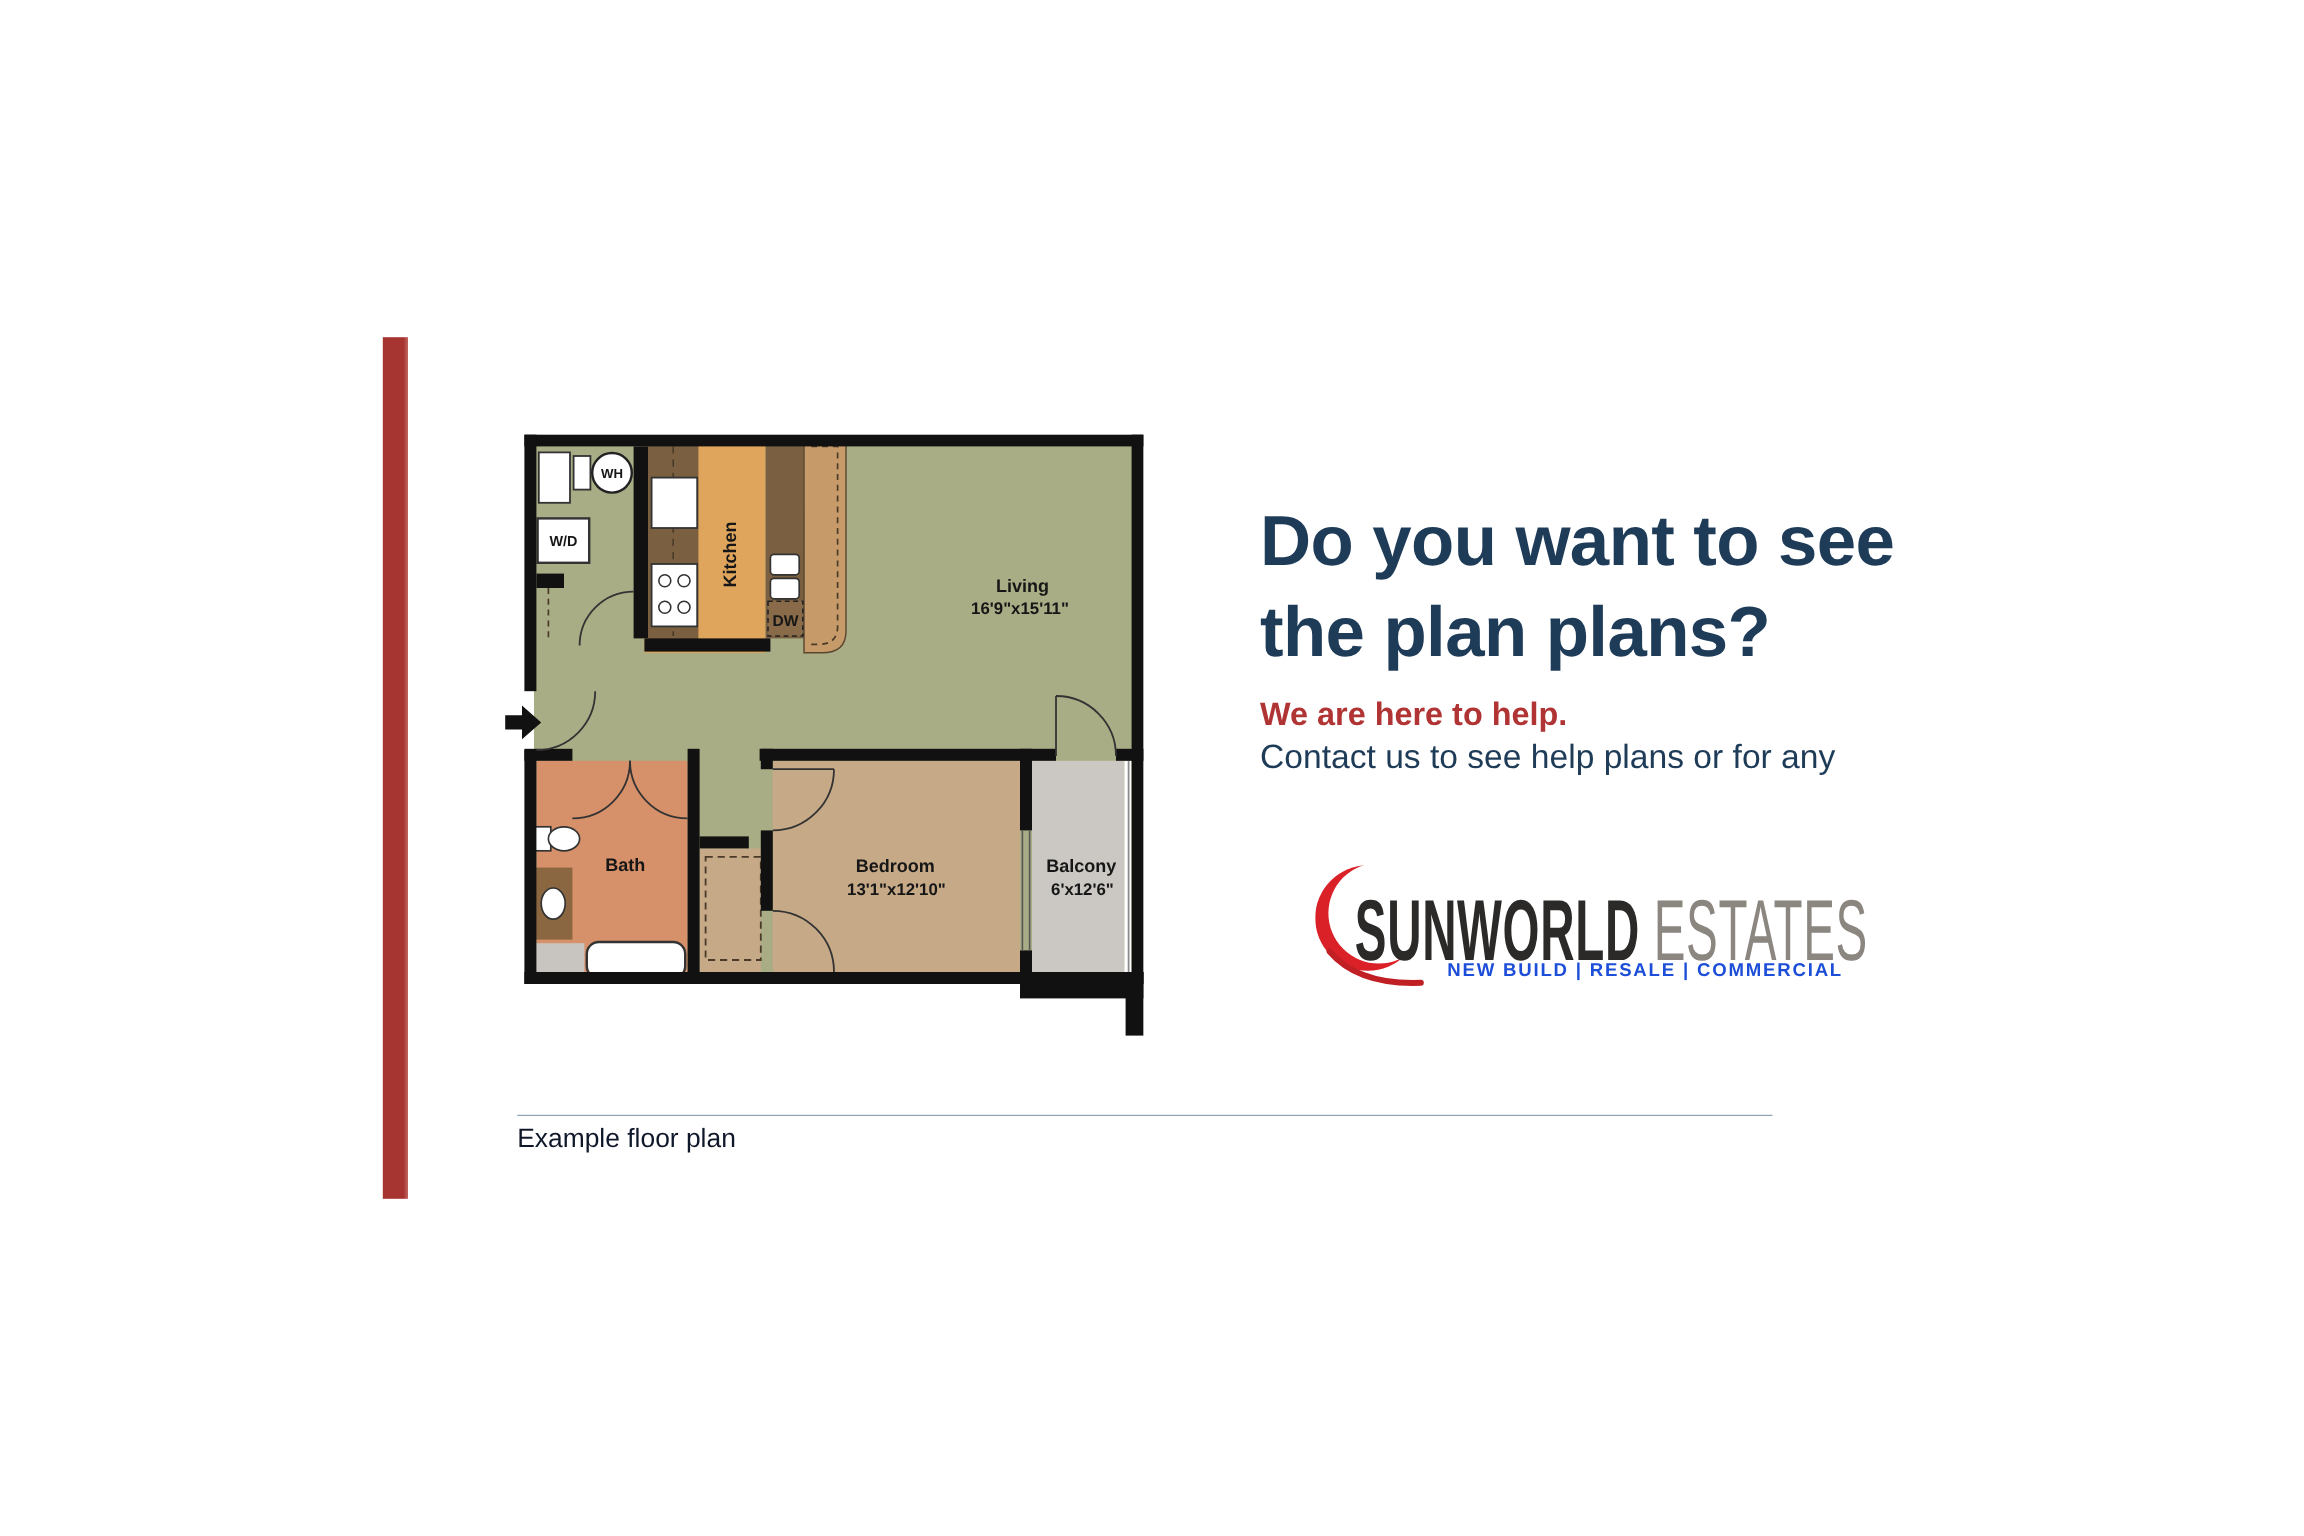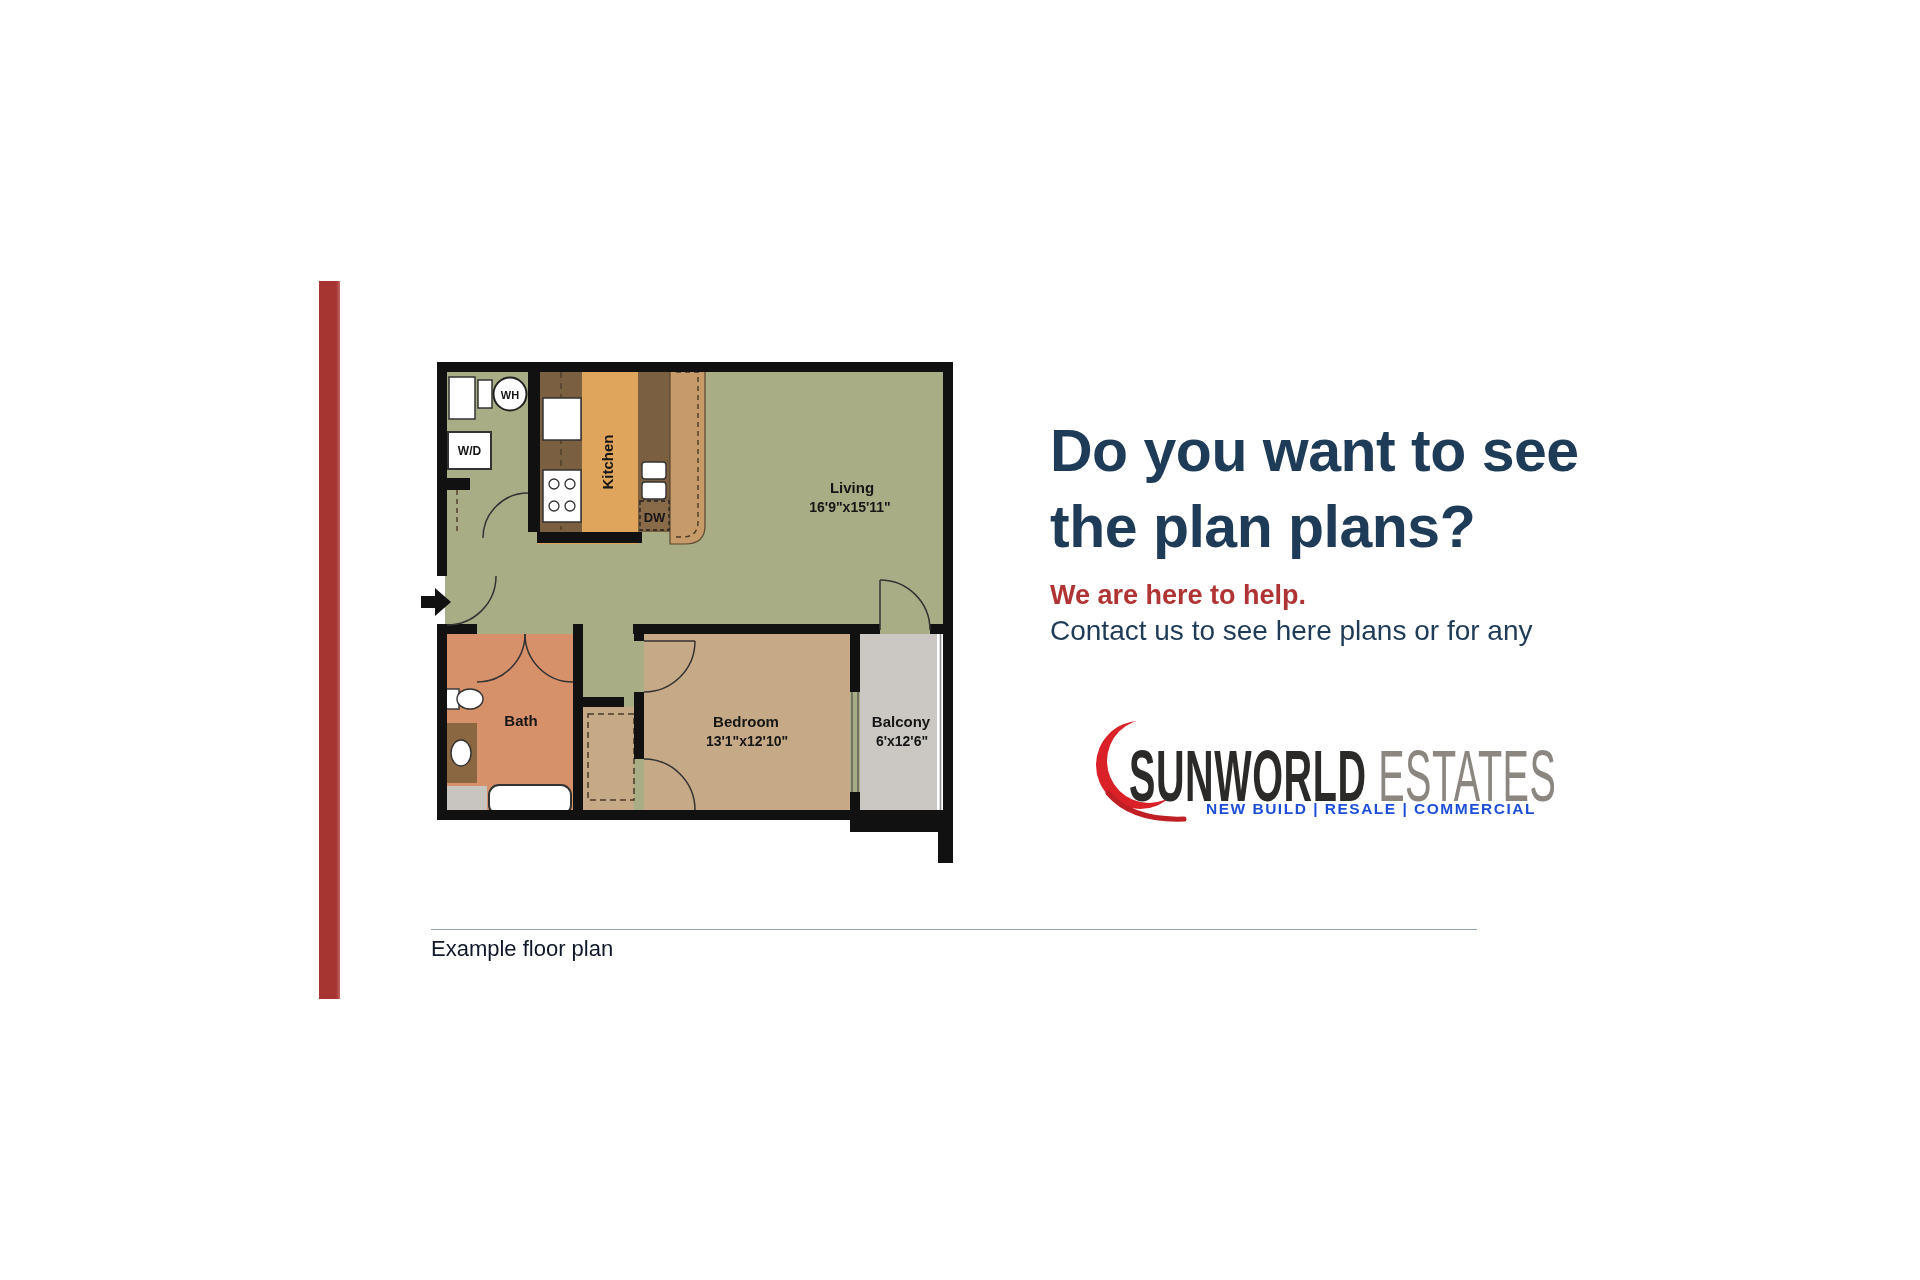--- a/index.html
+++ b/index.html
@@ -137,21 +137,21 @@
   </svg>
 
   <div class="headline">
     <div>Do you want to see</div>
     <div>the plan plans?</div>
   </div>
 
   <div class="subheadline">We are here to help.</div>
 
   <div class="bodytext">
-    <div>Contact us to see here plans or for any</div>
+    <div>Contact us to see help plans or for any</div>
   </div>
 
   <div class="logo">
     <svg class="logo-mark" viewBox="0 0 96 106" xmlns="http://www.w3.org/2000/svg">
       <circle cx="44" cy="46" r="44" fill="#da2128"></circle>
       <circle cx="53" cy="42" r="42" fill="#ffffff"></circle>
       <path d="M 12 74 Q 36 102 88 100" fill="none" stroke="#c01f24" stroke-width="5" stroke-linecap="round"></path>
     </svg>
     <div class="logo-word"><span>SUNWORLD</span><span> </span><span class="sec">ESTATES</span></div>
     <div class="logo-tagline">NEW BUILD | RESALE | COMMERCIAL</div>

